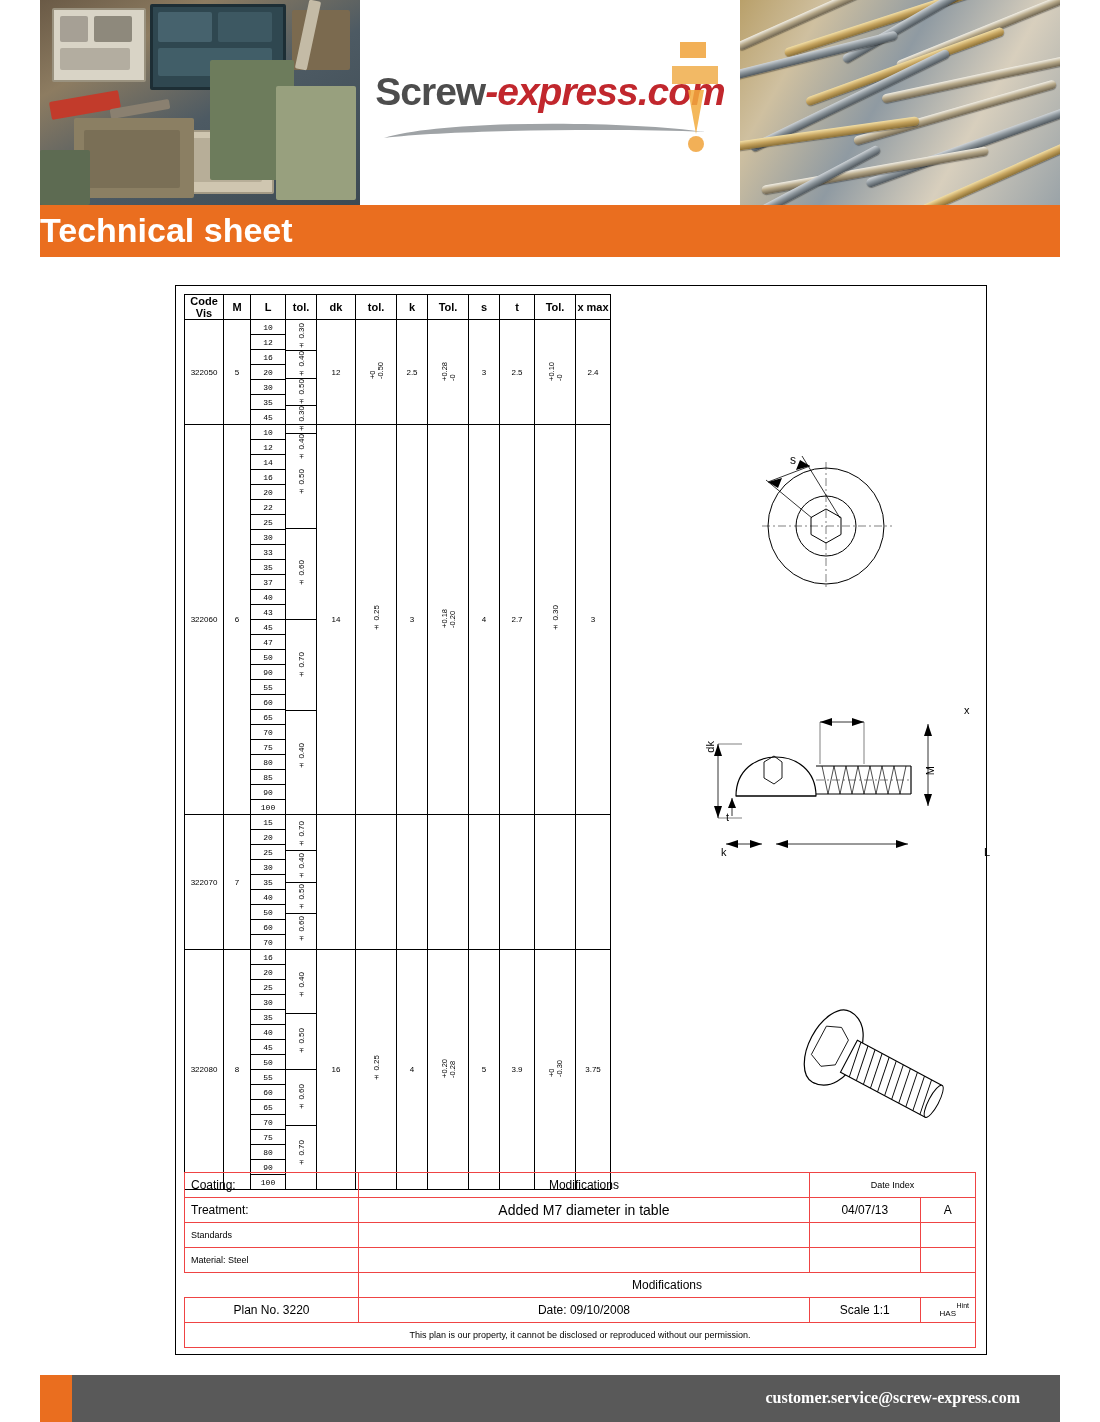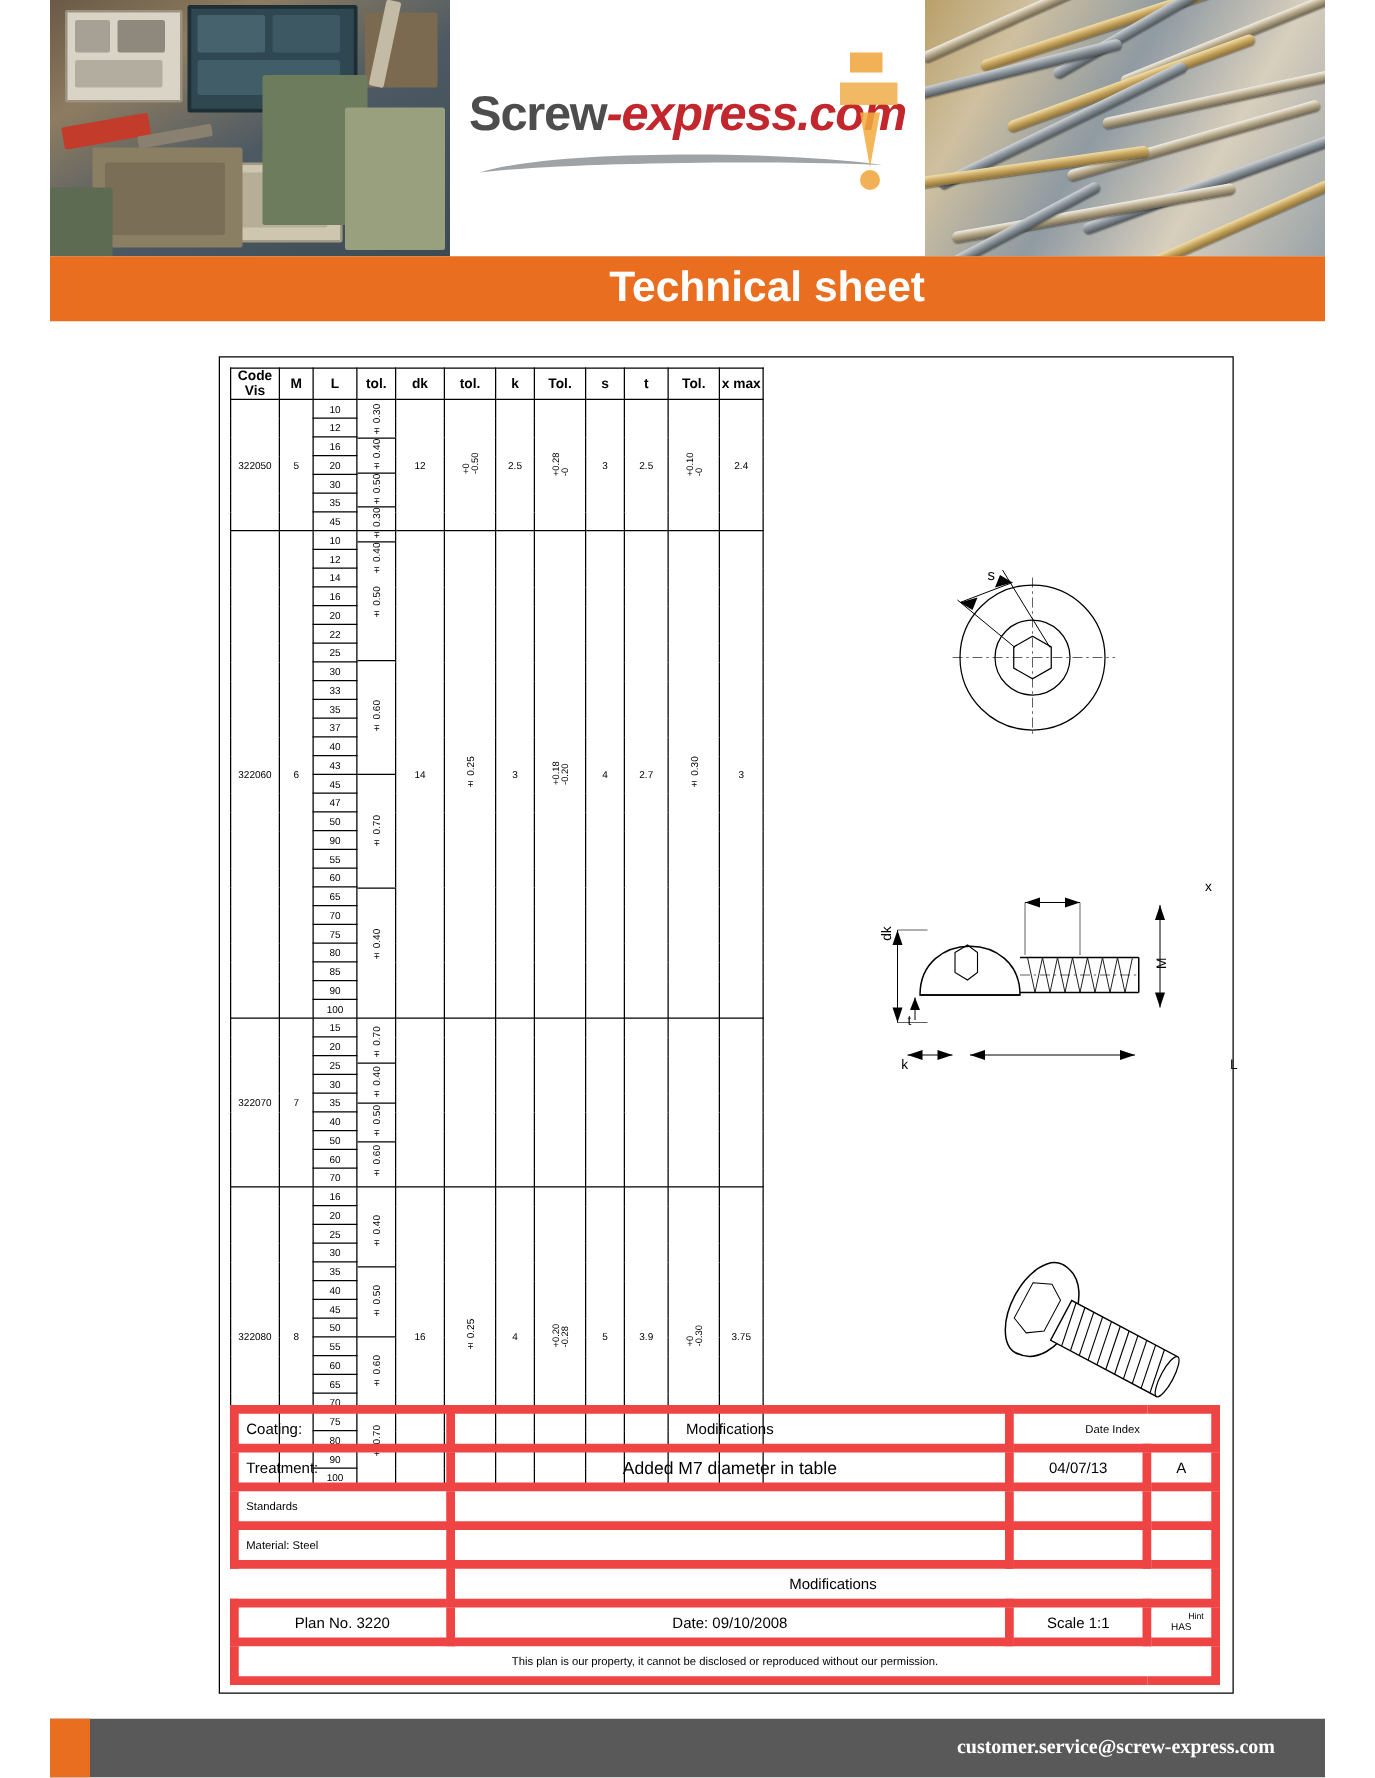--- a/index.html
+++ b/index.html
@@ -19,45 +19,45 @@
   .screw.dark{background:linear-gradient(180deg,#cfd4d8 0%,#8d969c 45%,#4e565c 100%);}
   .screw.gold{background:linear-gradient(180deg,#f0d89a 0%,#c9a css 45%,#8a6f36 100%);}
   .hdr-center{position:absolute;left:320px;top:0;width:380px;height:205px;background:#fff;}
   .brand{position:absolute;left:-10px;top:70px;width:400px;text-align:center;
          font-size:39px;font-weight:bold;letter-spacing:-1px;color:#4d4d4d;}
   .brand .red{color:#c1272d;font-style:italic;font-weight:bold;}
   .brand-swoosh{position:absolute;left:20px;top:118px;width:330px;height:26px;}
   .hdr-icons{position:absolute;left:300px;top:38px;width:70px;height:120px;}
 
   .banner{position:absolute;left:40px;top:205px;width:1020px;height:52px;background:#ea6e1f;}
-  .banner .txt{position:absolute;left:0;top:0;width:700px;height:52px;line-height:50px;text-align:right;
+  .banner .txt{position:absolute;left:0;top:0;width:700px;height:52px;line-height:50px;text-align:left;
                color:#fff;font-size:34px;font-weight:bold;}
 
   
   .sheet{position:absolute;left:40px;top:275px;width:1020px;height:1090px;background:#fff;}
   .frame{position:absolute;left:135px;top:10px;width:810px;height:1068px;border:1px solid #000;background:#fff;}
 
   table{border-collapse:collapse;}
   .tbl{position:absolute;left:8px;top:8px;font-size:8px;}
   .tbl td,.tbl th{border:1px solid #000;text-align:center;vertical-align:middle;padding:0;font-weight:normal;}
   .tbl th{font-weight:bold;font-size:11px;height:14px;}
-  .lcell{height:14px;width:34px;font-size:8px;}
+  .lcell{height:14px;width:34px;font-size:8px;font-family:Liberation Mono, monospace;}
   .rot{writing-mode:vertical-rl;transform:rotate(180deg);white-space:nowrap;font-size:8px;}
   .tolcol{width:30px;}
   .frac{display:inline-block;line-height:1;font-size:7.5px;text-align:left;}
 
   
   .draw{position:absolute;}
   .lbl{position:absolute;font-size:11px;font-family:"Liberation Sans",sans-serif;}
   .rotlbl{writing-mode:vertical-rl;transform:rotate(180deg);}
 
   
   .titleblock{position:absolute;left:8px;bottom:6px;width:792px;font-size:12px;}
   .titleblock table{width:100%;border-collapse:collapse;}
-  .titleblock td{border:7px solid #ef4444;padding:3px 6px;height:18px;}
+  .titleblock td{border:1px solid #ef4444;padding:3px 6px;height:18px;}
   .c{text-align:center;}
   .sm{font-size:9px;}
   .big{font-size:14px;}
 
   
   .footer{position:absolute;left:40px;top:1375px;width:1020px;height:47px;background:#595959;}
   .footer .mail{position:absolute;right:40px;top:0;height:47px;line-height:45px;color:#fff;
                 font-size:16px;font-weight:bold;font-family:"Liberation Serif",serif;}
   .footer .orange{position:absolute;left:0;top:0;width:32px;height:47px;background:#ea6e1f;}
   .sidebar-l{position:absolute;left:0;top:0;width:40px;height:1422px;background:#fff;}

